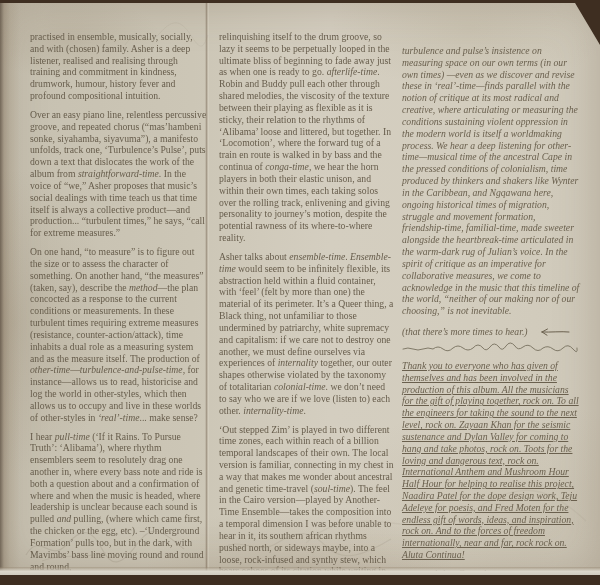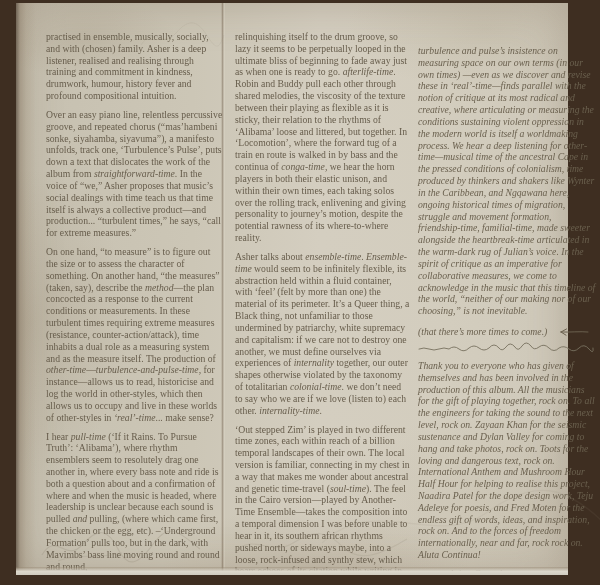--- a/index.html
+++ b/index.html
@@ -2,21 +2,21 @@
 <html><head>
 <meta charset="utf-8">
 <style>
   html,body{margin:0;padding:0;}
   body{
     width:600px;height:585px;overflow:hidden;position:relative;
     background:#3e2e21;
     font-family:"Liberation Serif","DejaVu Serif",serif;
   }
   .paper{
-    position:absolute;left:16px;top:3px;width:552px;height:572px;
+    position:absolute;left:0;top:3px;width:600px;height:572px;
     clip-path:polygon(0 0,575px 0,600px 42px,600px 572px,0 572px);
     background:
       radial-gradient(ellipse 130px 60px at 70px 35px, rgba(150,135,110,0.20), transparent 70%),
       radial-gradient(ellipse 200px 90px at 470px 25px, rgba(160,148,122,0.18), transparent 70%),
       radial-gradient(ellipse 140px 220px at 15px 320px, rgba(138,122,98,0.18), transparent 70%),
       radial-gradient(ellipse 220px 90px at 300px 565px, rgba(148,132,106,0.22), transparent 70%),
       radial-gradient(ellipse 300px 160px at 520px 520px, rgba(152,138,112,0.14), transparent 75%),
       linear-gradient(90deg,#c6c0b0 0%,#ccc6b6 32%,#d4cec0 55%,#d3cdbe 78%,#cfc9ba 100%);
     box-shadow:inset 0 0 46px rgba(100,80,58,0.28);
     color:#665c4b;
@@ -36,21 +36,21 @@
   .col{position:absolute;top:28px;font-size:9.7px;line-height:1.22;text-align:left;}
   .col p{margin:0 0 7px 0;}
   .col-left{left:30px;width:177px;}
   .col-mid{left:219px;width:175px;}
   .col-right{left:402px;top:42px;width:178px;font-style:italic;color:#6a604e;}
   .col-right b{font-weight:400;}
   .aside-row{display:flex;align-items:center;gap:8px;margin:9px 0 2px 0;}
   .aside-row span{white-space:nowrap;}
   .icon-arrow svg,.divider svg{display:block;}
   .divider{margin:2px 0 7px 0;}
-  .thanks{margin-top:2px;}
+  .thanks{margin-top:2px;text-decoration:underline;}
   .signature{margin-top:6px;padding-left:26px;}
   .scribble{position:absolute;pointer-events:none;}
   .sc-bl{left:22px;bottom:6px;opacity:0.25;}
   .sc-bm{left:215px;bottom:10px;opacity:0.18;}
   .sc-tl{left:120px;top:12px;opacity:0.12;}
   .sc-br{left:300px;bottom:18px;opacity:0.10;}
 </style>
 </head>
 <body>
 
@@ -66,21 +66,21 @@
 
   <div class="col col-mid">
     <p>relinquishing itself to the drum groove, so lazy it seems to be perpetually looped in the ultimate bliss of beginning to fade away just as when one is ready to go. <i>afterlife-time</i>. Robin and Buddy pull each other through shared melodies, the viscosity of the texture between their playing as flexible as it is sticky, their relation to the rhythms of ‘Alibama’ loose and littered, but together. In ‘Locomotion’, where the forward tug of a train en route is walked in by bass and the continua of <i>conga-time</i>, we hear the horn players in both their elastic unison, and within their own times, each taking solos over the rolling track, enlivening and giving personality to journey’s motion, despite the potential rawness of its where-to-where reality.</p>
     <p>Asher talks about <i>ensemble-time</i>. <i>Ensemble-time</i> would seem to be infinitely flexible, its abstraction held within a fluid container, with ‘feel’ (felt by more than one) the material of its perimeter. It’s a Queer thing, a Black thing, not unfamiliar to those undermined by patriarchy, white supremacy and capitalism: if we care not to destroy one another, we must define ourselves via experiences of <i>internality</i> together, our outer shapes otherwise violated by the taxonomy of totalitarian <i>colonial-time</i>. we don’t need to say who we are if we love (listen to) each other. <i>internality-time</i>.</p>
     <p>‘Out stepped Zim’ is played in two different time zones, each within reach of a billion temporal landscapes of their own. The local version is familiar, connecting in my chest in a way that makes me wonder about ancestral and genetic time-travel (<i>soul-time</i>). The feel in the Cairo version—played by Another-Time Ensemble—takes the composition into a temporal dimension I was before unable to hear in it, its southern african rhythms pushed north, or sideways maybe, into a loose, rock-infused and synthy stew, which bears echoes of its citation while writing in its own time/s.</p>
   </div>
 
   <div class="col col-right">
     <p><b>turbulence and pulse’s</b> insistence on measuring space on our own terms (in our own times) —even as we discover and revise these in <b>‘real’-time</b>—finds parallel with the notion of critique at its most radical and creative, where articulating or measuring the conditions sustaining violent oppression in the modern world is itself a worldmaking process. We hear a deep listening for <b>other-time</b>—musical time of the ancestral Cape in the pressed conditions of colonialism, time produced by thinkers and shakers like Wynter in the Caribbean, and Ngqawana here, ongoing historical times of migration, struggle and movement formation, <b>friendship-time, familial-time</b>, made sweeter alongside the <b>heartbreak-time</b> articulated in the warm-dark rug of Julian’s voice. In the spirit of critique as an imperative for collaborative measures, we come to acknowledge in the music that this timeline of the world, “neither of our making nor of our choosing,” is not inevitable.</p>
     <div class="aside-row">
-      <span>(that there’s more times to come.)</span>
+      <span>(that there’s more times to hear.)</span>
       <span class="icon-arrow">
         <svg width="34" height="10" viewBox="0 0 34 10">
           <path d="M33,5 C26,4.2 14,5.4 6,5 M6,5 L11.5,2 M6,5 L11,8.2" fill="none" stroke="#6a604e" stroke-width="1" stroke-linecap="round"></path>
         </svg>
       </span>
     </div>
     <div class="divider">
       <svg width="176" height="13" viewBox="0 0 176 13">
         <path d="M1,9 Q6,7 11,9 T21,9 T31,9 Q36,5 41,9 T51,8 Q56,4 61,8 T71,8 Q76,2 81,8 Q84,12 88,7 Q92,1 97,7 Q100,12 104,6 Q108,0 113,6 Q116,11 121,7 Q126,3 131,8 T141,8 Q146,5 151,9 T161,8 T171,9 T175,8" fill="none" stroke="#77705f" stroke-width="0.9" stroke-linecap="round"></path>
       </svg>

